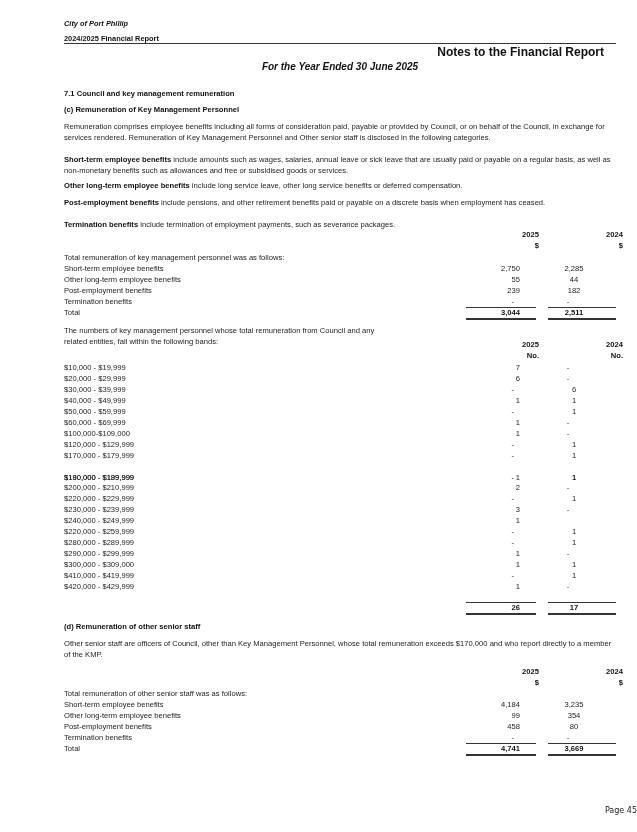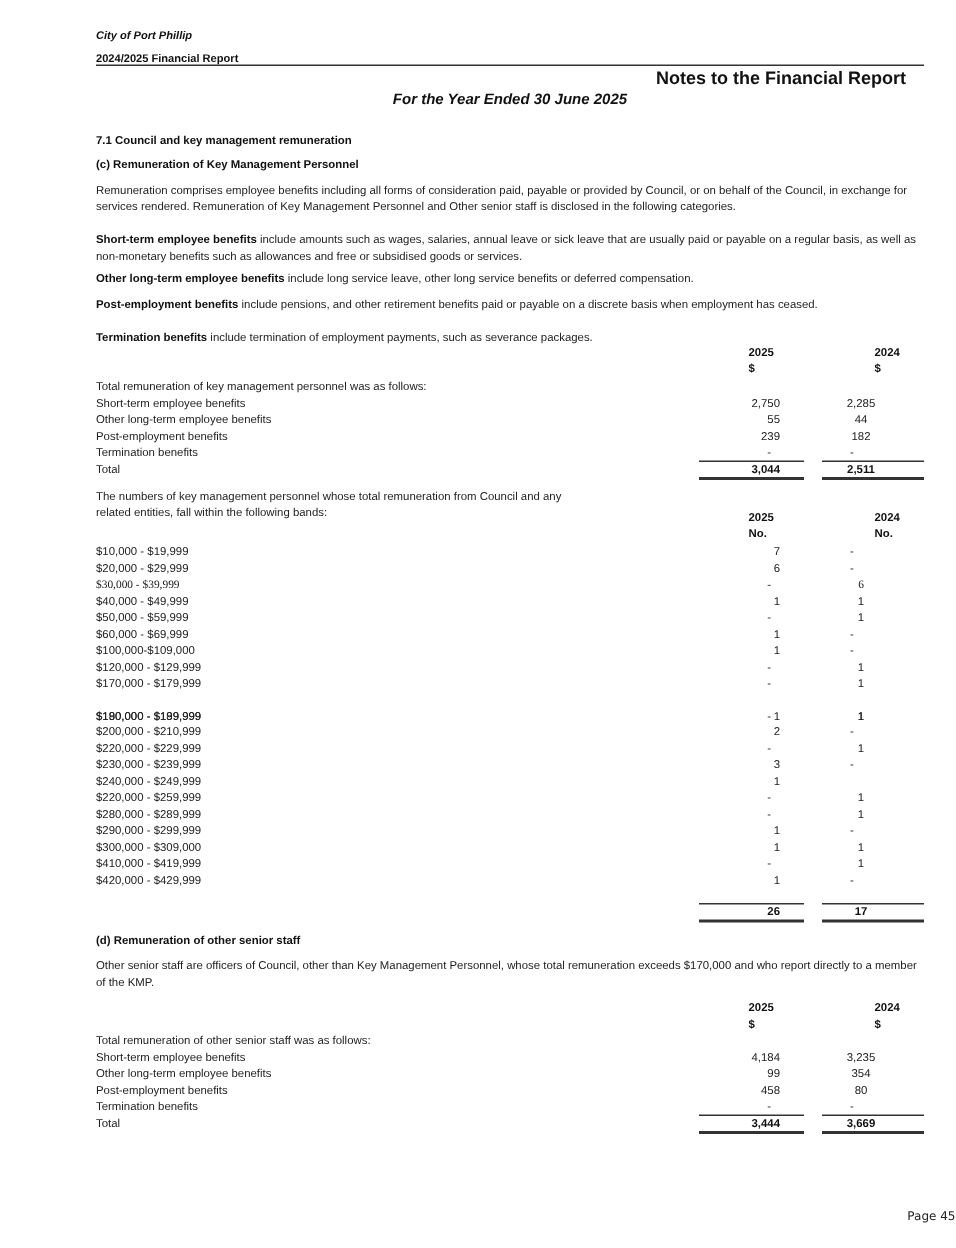--- a/index.html
+++ b/index.html
@@ -18,21 +18,21 @@
   .para b { color: #111; }
 
   .row { position: absolute; left: 64px; width: 552px; height: 11px; font-size: 7.6px; line-height: 11px; color: #222; }
   .row .lbl { position: absolute; left: 0; top: 0; }
   .row .c25 { position: absolute; right: 96px; top: 0; width: 60px; text-align: right; }
   .row .c24 { position: absolute; right: 12px; top: 0; width: 60px; text-align: center; }
   .row .c25.dash { right: 102px; }
   .row .c24.dash { right: 18px; }
   .row.b { font-weight: bold; color: #111; }
 
-  .col-hd { position: absolute; font-size: 7.6px; font-weight: bold; color: #111; text-align: left; width: 40px; }
+  .col-hd { position: absolute; font-size: 7.6px; font-weight: bold; color: #111; text-align: right; width: 40px; }
 
   .rule { position: absolute; height: 0; border-top: 1.3px solid #333; }
   .rule.thick { border-top: 2px solid #333; }
 
   .footer { position: absolute; left: 0; width: 637px; top: 806px; text-align: right; font-size: 8px; color: #222; font-family: "DejaVu Sans", sans-serif; }
 </style>
 </head>
 <body>
 
 <div class="hdr-org">City of Port Phillip</div>
@@ -103,21 +103,21 @@
       <div class="row" style="top: 362px;">
         <span class="lbl">$10,000 - $19,999</span>
         <span class="c25">7</span>
         <span class="c24 dash">-</span>
       </div>
       <div class="row" style="top: 372.95px;">
         <span class="lbl">$20,000 - $29,999</span>
         <span class="c25">6</span>
         <span class="c24 dash">-</span>
       </div>
-      <div class="row" style="top: 383.9px; font-family: Liberation Serif, serif;">
+      <div class="row" style="top: 383.9px;">
         <span class="lbl">$30,000 - $39,999</span>
         <span class="c25 dash">-</span>
         <span class="c24">6</span>
       </div>
       <div class="row" style="top: 394.85px;">
         <span class="lbl">$40,000 - $49,999</span>
         <span class="c25">1</span>
         <span class="c24">1</span>
       </div>
       <div class="row" style="top: 405.8px;">
@@ -246,20 +246,20 @@
     </div>
   <div class="row" style="top:732px">
       <span class="lbl">Termination benefits</span>
       <span class="c25 dash">-</span>
       <span class="c24 dash">-</span>
     </div>
   <div class="rule" style="left:466px; width:70px; top:743px"></div>
   <div class="rule" style="left:548px; width:68px; top:743px"></div>
   <div class="row b" style="top:743px">
       <span class="lbl" style="font-weight:normal;color:#222">Total</span>
-      <span class="c25">3,444</span>
+      <span class="c25">4,741</span>
       <span class="c24">3,669</span>
     </div>
   <div class="rule thick" style="left:466px; width:70px; top:754px"></div>
   <div class="rule thick" style="left:548px; width:68px; top:754px"></div>
 </div>
 
 <div class="footer">Page 45</div>
 
 </body></html>

